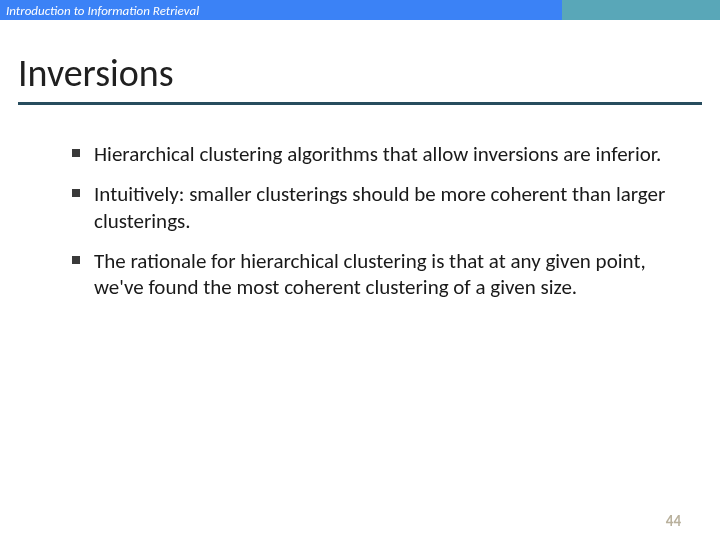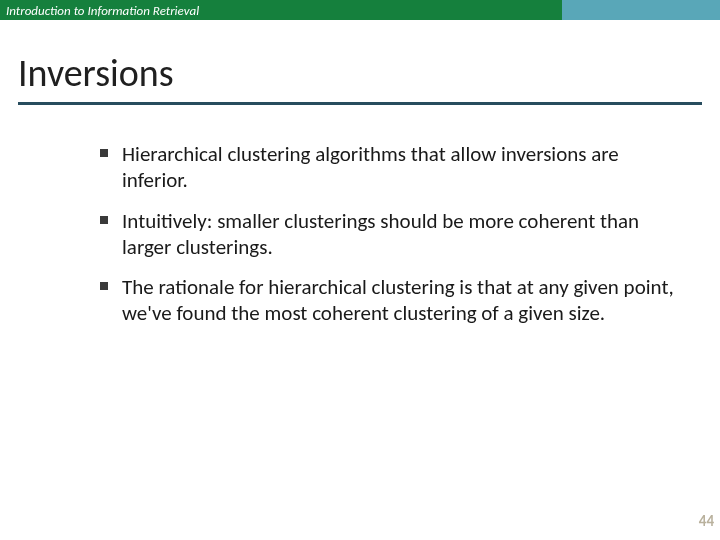--- a/index.html
+++ b/index.html
@@ -28,41 +28,41 @@
     font-style: italic;
     font-size: 13px;
     font-family: Calibri, Arial, sans-serif;
   }
   .header-right {
     background: #3f9db3;
     background: #5aaec0;
     width: 22%;
     height: 100%;
   }
-  .header-left { background:#15803d; }
+  .header-left { background:#3b82f6; }
   .header-right { background:#59a7b8; }
 
   .title-wrap {
     padding: 30px 18px 4px 18px;
   }
   .title {
     font-size: 38px;
     color: #202020;
     font-weight: 400;
     font-family: Calibri, Arial, sans-serif;
     margin-bottom: 6px;
   }
   .title-rule {
     border: none;
     border-top: 3px solid #284d5e;
     margin-top: 2px;
   }
 
   .content {
-    padding: 32px 44px 0 100px;
+    padding: 32px 44px 0 72px;
   }
   ul.bullets {
     list-style: none;
   }
   ul.bullets li {
     position: relative;
     font-size: 21px;
     line-height: 1.25;
     color: #1a1a1a;
     margin-bottom: 14px;
@@ -74,21 +74,21 @@
     left: 0;
     top: 8px;
     width: 8px;
     height: 8px;
     background: #3a3a3a;
   }
 
   .page-number {
     position: absolute;
     bottom: 10px;
-    right: 6px;
+    right: 39px;
     font-size: 15px;
     font-weight: 700;
     color: #b9b19d;
     text-shadow: 0 1px 0 #fff;
   }
 </style>
 </head>
 <body>
 
 <div class="header-bar">

